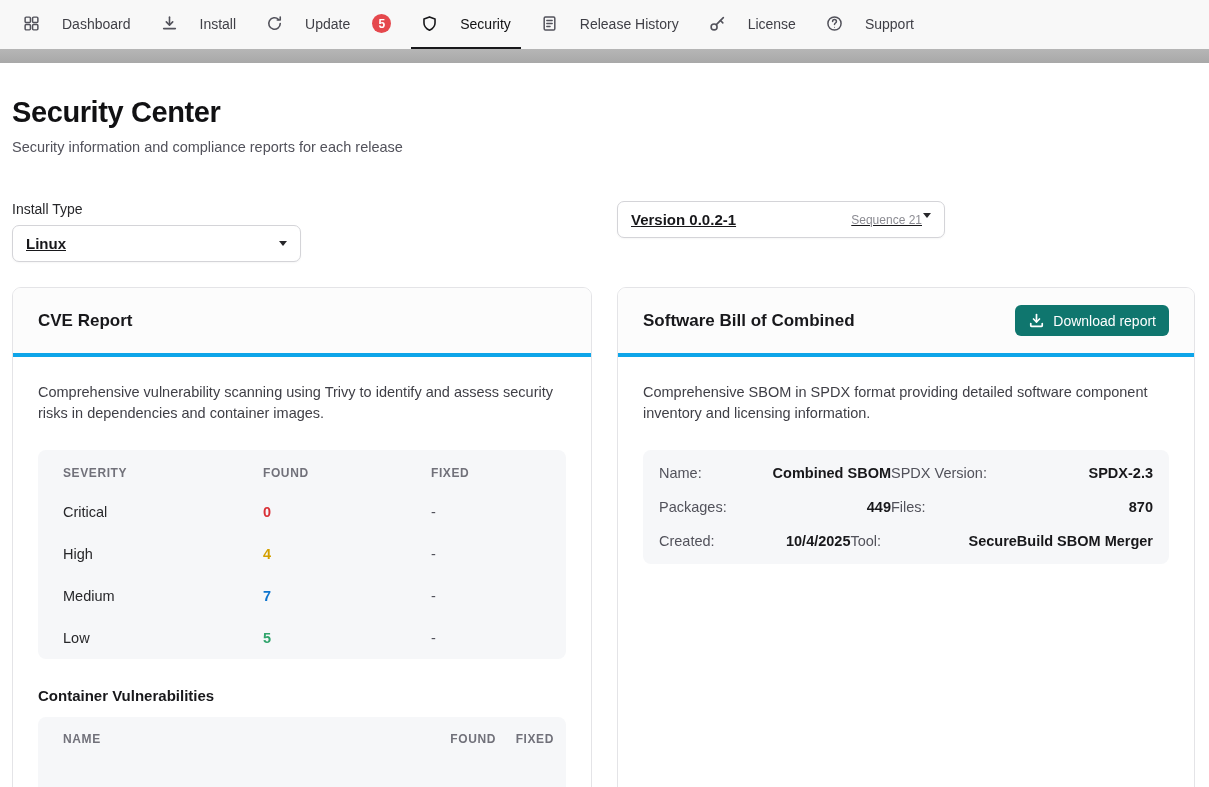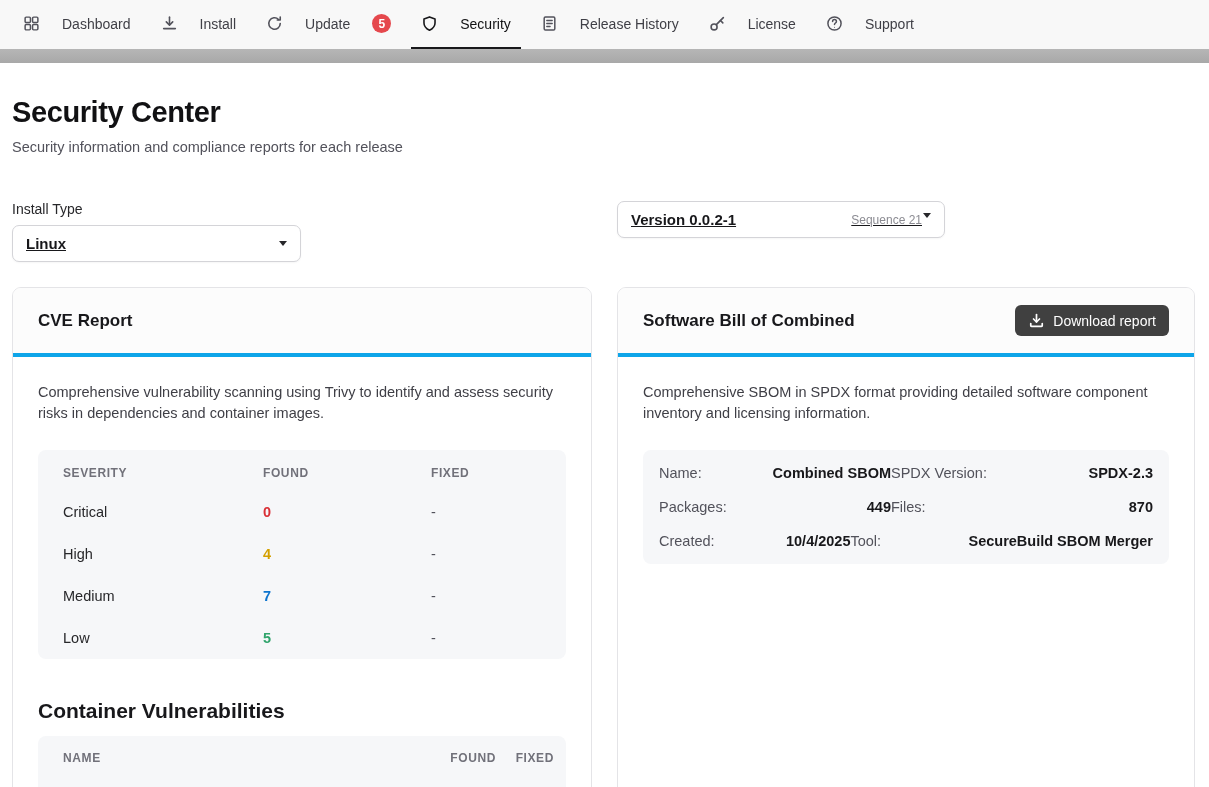--- a/index.html
+++ b/index.html
@@ -145,22 +145,22 @@
     font-weight: 600;
     letter-spacing: 0.6px;
     color: #71717a;
     text-transform: uppercase;
   }
   .sev-name { font-size: 14.5px; color: #27272a; }
   .sev-found { font-size: 14.5px; font-weight: 700; }
   .sev-fixed { font-size: 14.5px; color: #52525b; }
 
   .section-title {
-    margin: 40px 0 13px;
-    font-size: 21px;
+    margin: 28px 0 13px;
+    font-size: 15px;
     font-weight: 600;
     color: #18181b;
   }
   .tbl2 { height: 120px; }
   .cv-row {
     display: grid;
     grid-template-columns: 1fr 62px 50px;
     column-gap: 8px;
     padding: 15px 12px 11px 25px;
     align-items: center;
@@ -339,21 +339,21 @@
             <span class="th">FOUND</span>
             <span class="th">FIXED</span>
           </div>
         </div>
       </div>
     </section>
 
     <section class="card">
       <div class="card-header">
         <div class="card-title">Software Bill of Combined</div>
-        <button class="btn-primary" style="background: #404040;">
+        <button class="btn-primary" style="background: #0f766e;">
           <span class="nicon" style="color:#fff">
             <svg width="16" height="16" viewBox="0 0 16 16" fill="none" stroke="currentColor" stroke-width="1.6" stroke-linecap="round" stroke-linejoin="round">
                 <path d="M8 2.4v6.8"></path>
                 <path d="M5.2 6.6L8 9.4l2.8-2.8"></path>
                 <path d="M2.6 10.8v1.8a1 1 0 0 0 1 1h8.8a1 1 0 0 0 1-1v-1.8"></path>
               </svg>
           </span>
           <span>Download report</span>
         </button>
       </div>

